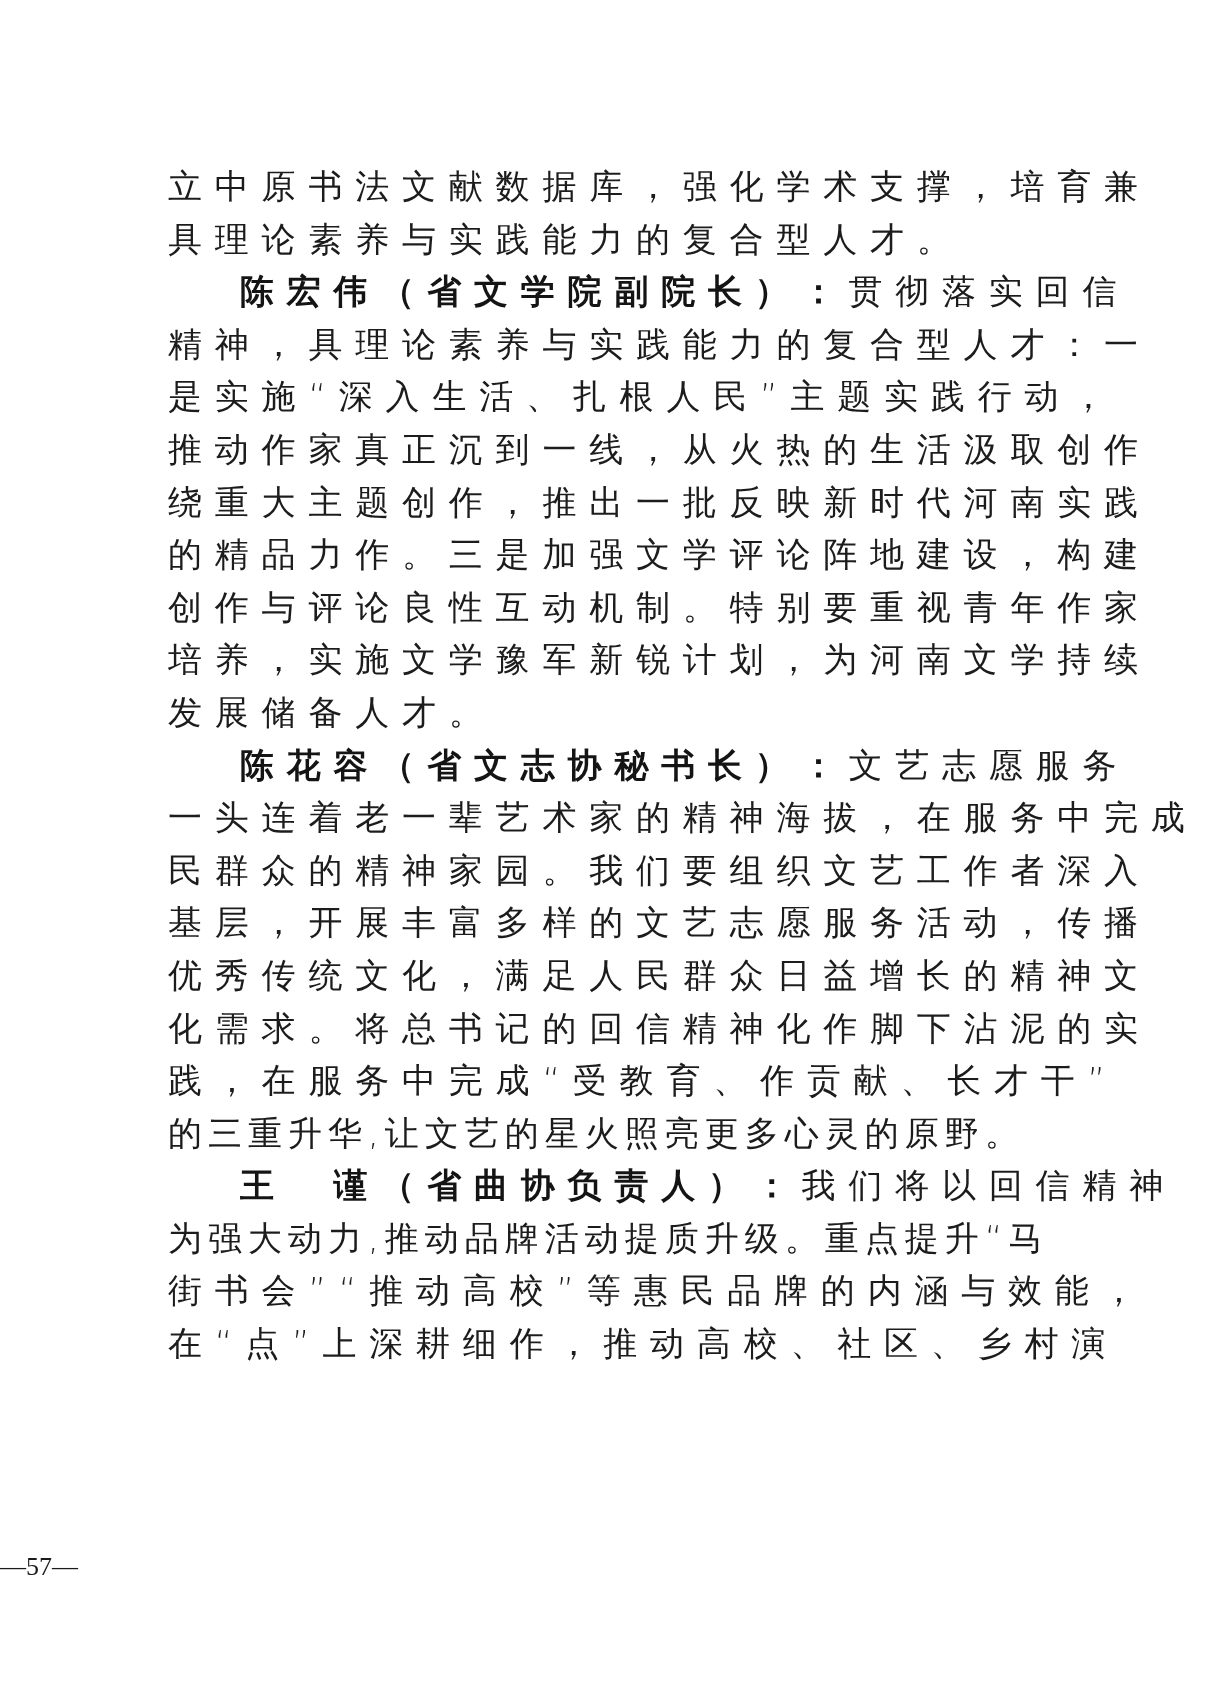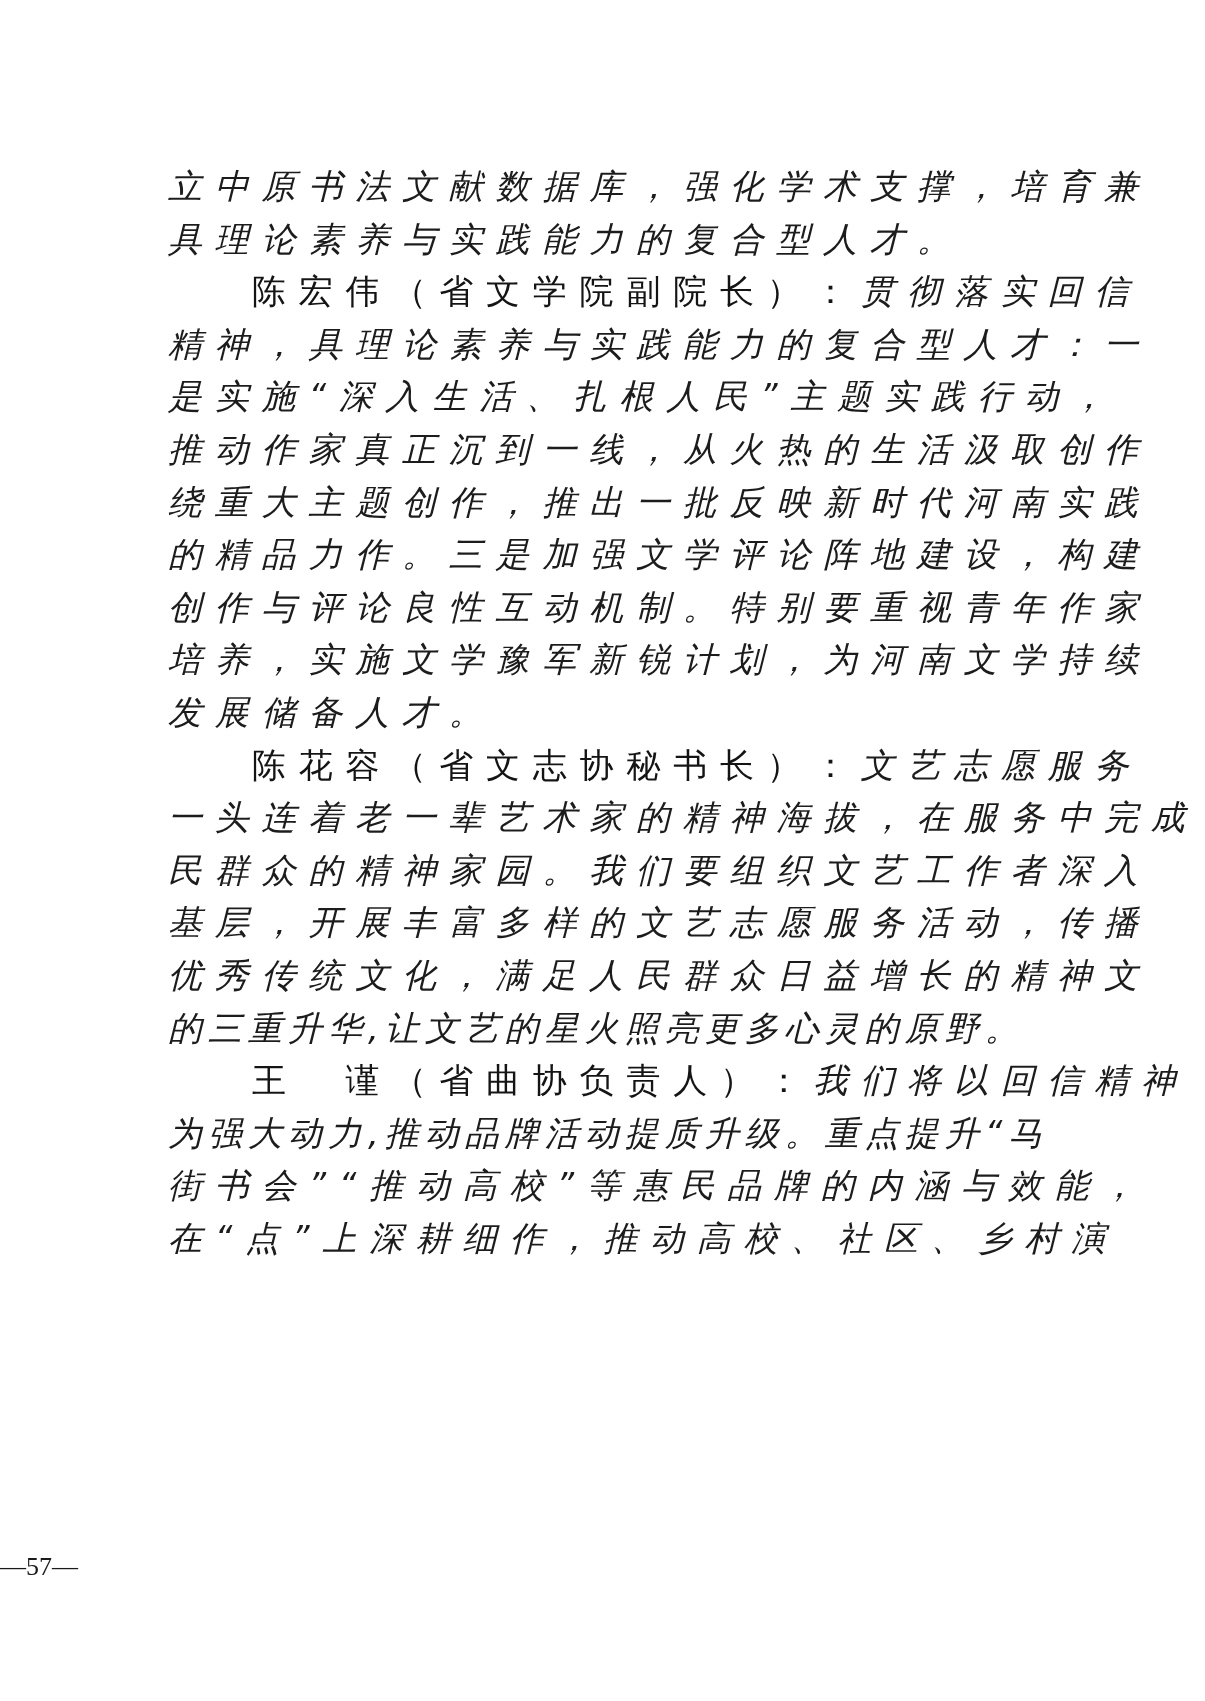--- a/index.html
+++ b/index.html
@@ -35,28 +35,26 @@
       font-family: "DejaVu Serif", "Liberation Serif", serif;
       font-size: 34px;
       letter-spacing: 12.8px;
       color: #1c1c1c;
     }
     .line.indent {
       padding-left: 72px;
     }
     .speaker {
       font-family: "Liberation Serif", "DejaVu Serif", serif;
-      font-weight: normal;
+      font-weight: bold;
       color: #141414;
-      margin-left: 12px;
     }
     .body-text {
       font-family: "DejaVu Sans", "Liberation Sans", sans-serif;
       font-weight: 300;
-      font-style: italic;
     }
     .tight {
       letter-spacing: 6px;
     }
     .page-number {
       position: absolute;
       top: 1552px;
       left: 0;
       width: 1205px;
       text-align: left;
@@ -80,20 +78,22 @@
       <div class="line"><span class="body-text">绕重大主题创作，推出一批反映新时代河南实践</span></div>
       <div class="line"><span class="body-text">的精品力作。三是加强文学评论阵地建设，构建</span></div>
       <div class="line"><span class="body-text">创作与评论良性互动机制。特别要重视青年作家</span></div>
       <div class="line"><span class="body-text">培养，实施文学豫军新锐计划，为河南文学持续</span></div>
       <div class="line"><span class="body-text">发展储备人才。</span></div>
       <div class="line indent"><span class="speaker">陈花容（省文志协秘书长）：</span><span class="body-text">文艺志愿服务</span></div>
       <div class="line"><span class="body-text">一头连着老一辈艺术家的精神海拔，在服务中完成</span></div>
       <div class="line"><span class="body-text">民群众的精神家园。我们要组织文艺工作者深入</span></div>
       <div class="line"><span class="body-text">基层，开展丰富多样的文艺志愿服务活动，传播</span></div>
       <div class="line"><span class="body-text">优秀传统文化，满足人民群众日益增长的精神文</span></div>
+      <div class="line"><span class="body-text">化需求。将总书记的回信精神化作脚下沾泥的实</span></div>
+      <div class="line"><span class="body-text">践，在服务中完成“受教育、作贡献、长才干”</span></div>
       <div class="line tight"><span class="body-text">的三重升华,让文艺的星火照亮更多心灵的原野。</span></div>
       <div class="line indent"><span class="speaker">王　谨（省曲协负责人）：</span><span class="body-text">我们将以回信精神</span></div>
       <div class="line tight"><span class="body-text">为强大动力,推动品牌活动提质升级。重点提升“马</span></div>
       <div class="line"><span class="body-text">街书会”“推动高校”等惠民品牌的内涵与效能，</span></div>
       <div class="line"><span class="body-text">在“点”上深耕细作，推动高校、社区、乡村演</span></div>
     </div>
   <div class="page-number">—57—</div>
 </div>
 
 </body></html>

